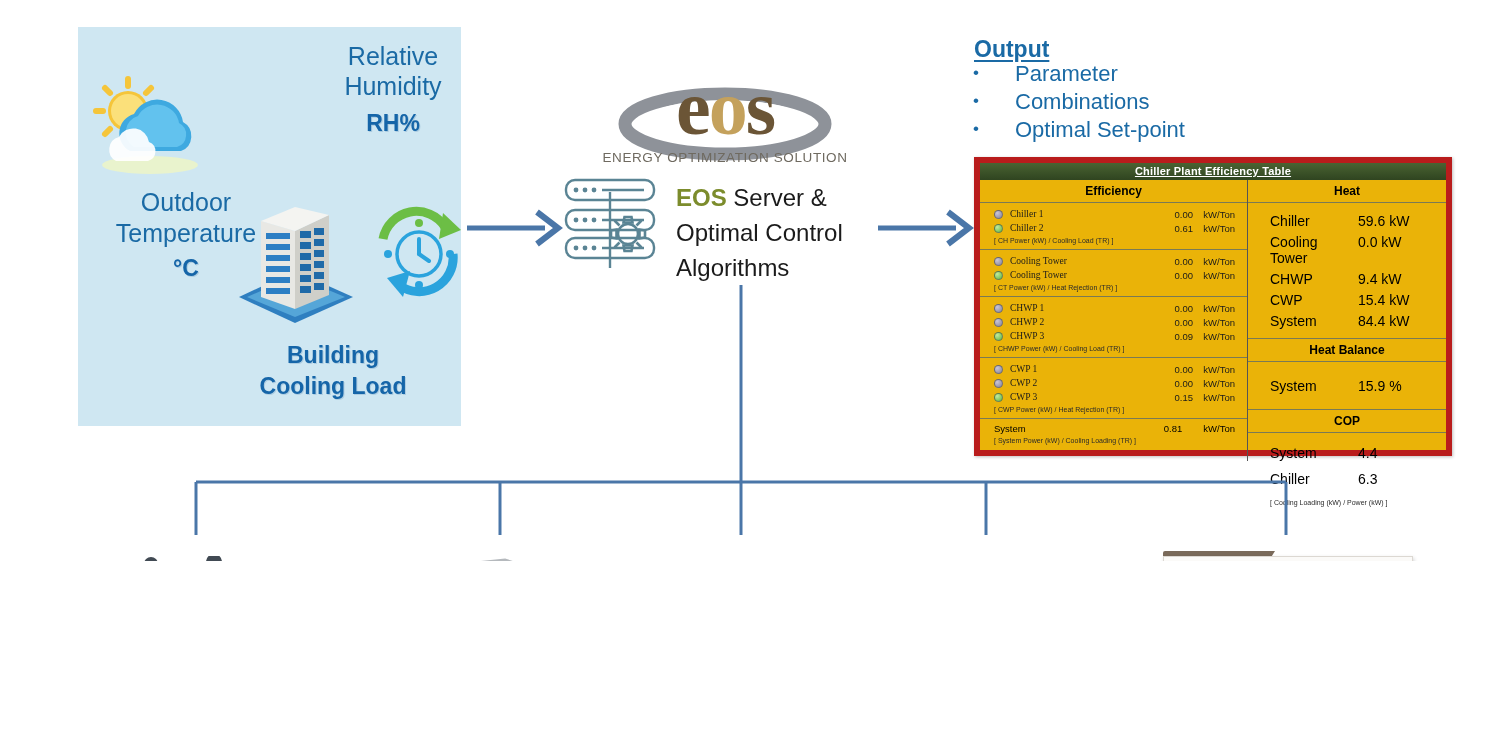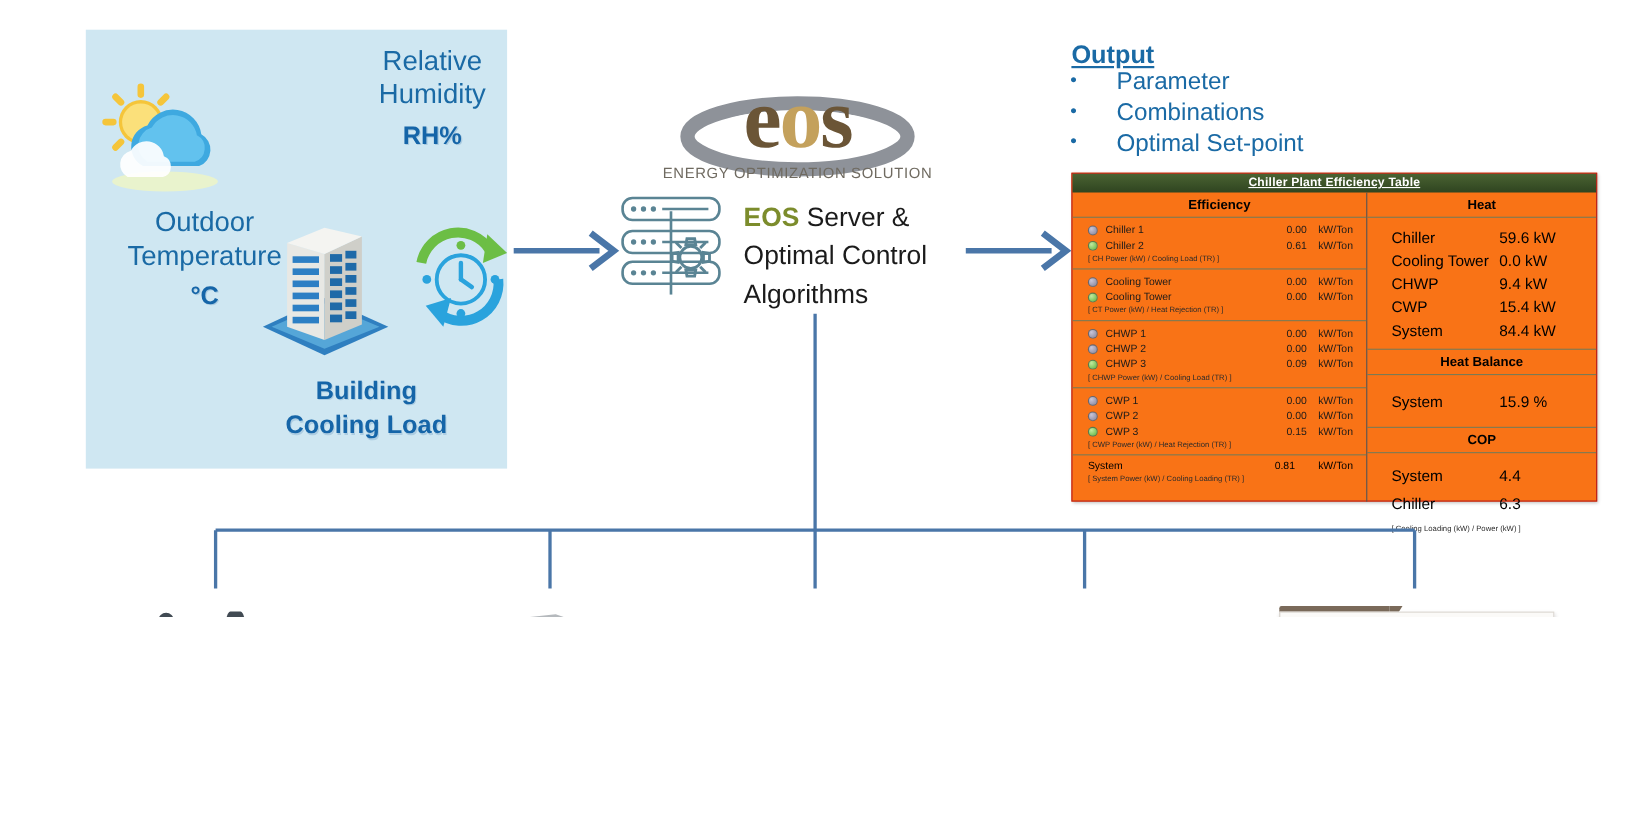--- a/index.html
+++ b/index.html
@@ -98,22 +98,22 @@
   .output-list li::before {
     content: "\2022";
     position: absolute; left: 6px; top: -1px;
     font-size: 17px; color: #1a6aa5;
   }
 
   
   .cpet {
     position: absolute; left: 974px; top: 157px;
     width: 478px; height: 299px;
-    background: #f97316;
-    border: 1px solid #b91c1c;
+    background: #eab308;
+    border: 6px solid #b91c1c;
     font-size: 9px;
     box-shadow: 1px 1px 3px rgba(0,0,0,.25);
   }
   .cpet-header {
     height: 17px;
     background: linear-gradient(to bottom,#4a6332,#2f4420);
     color: #ffffff;
     font-size: 11px; font-weight: bold;
     text-align: center; line-height: 17px;
     text-decoration: underline;
@@ -134,21 +134,21 @@
     padding: 1.5px 8px 1.5px 14px;
     font-size: 9.5px; color: #1a1a1a;
   }
   .cpet-row .dot {
     width: 9px; height: 9px; border-radius: 50%;
     margin-right: 7px; flex: none;
     border: 1px solid rgba(60,60,60,.55);
   }
   .dot-off { background: radial-gradient(circle at 32% 30%, #c9c5d8, #9a97ab 70%); }
   .dot-on  { background: radial-gradient(circle at 32% 30%, #c3ea9f, #79c35a 72%); }
-  .cpet-row .nm { flex: 1; }
+  .cpet-row .nm { flex: 1; font-family: Liberation Serif, serif; }
   .cpet-row .vl { width: 40px; text-align: right; }
   .cpet-row .un { width: 46px; text-align: right; padding-right: 4px; }
   .cpet-note {
     font-size: 7px; color: #2a2a2a;
     padding: 2px 0 3px 14px;
   }
   .cpet-row-plain {
     display: flex; padding: 4px 8px 1px 14px; font-size: 9.5px;
   }
   .cpet-row-plain .nm { flex: 1; }

